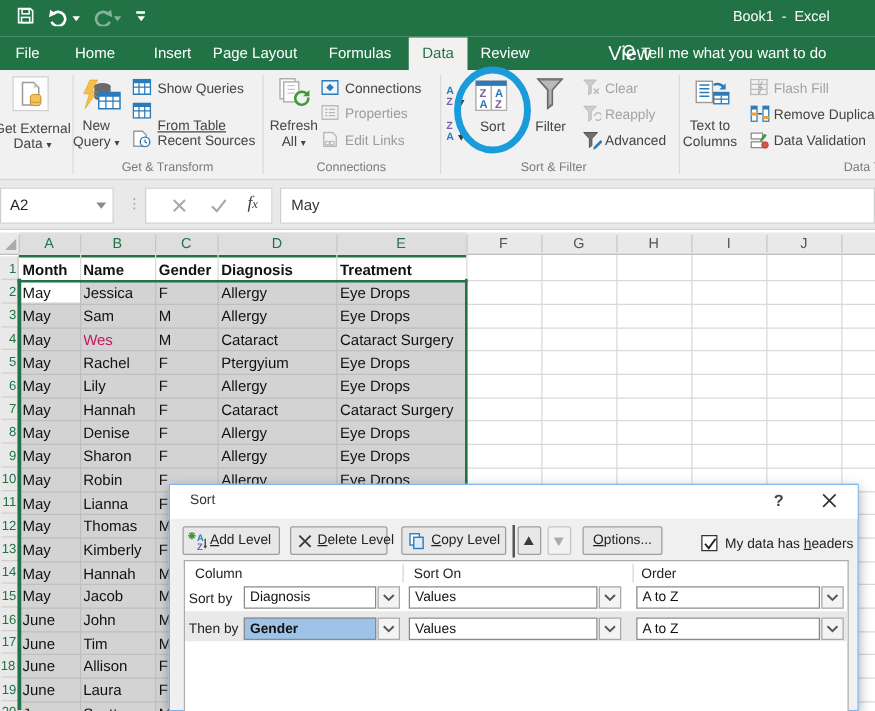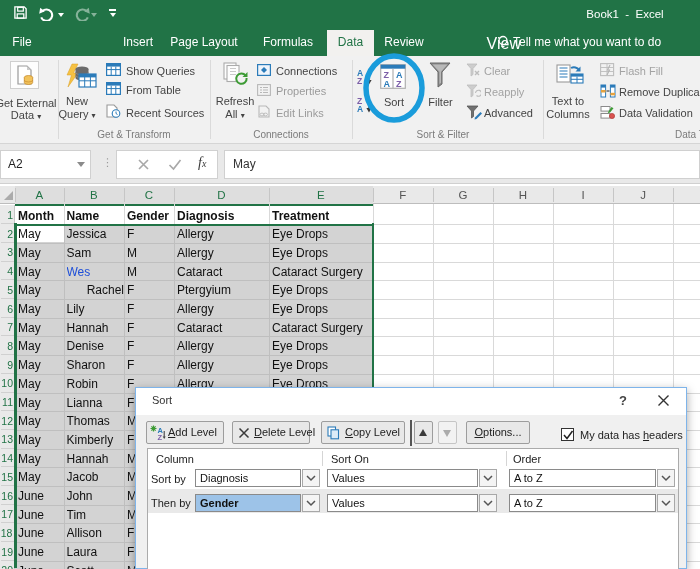--- a/index.html
+++ b/index.html
@@ -20,20 +20,21 @@
 <svg class="abs" style="left:73px;top:7px;opacity:.45" width="17" height="14" viewBox="0 0 17 14">
 <path d="M13.6 4.2 a5.7 5.7 0 1 0 1.2 6.2" fill="none" stroke="#fff" stroke-width="2.1"></path>
 <path d="M16.8 6.8 l-1 -6 -4.6 3.4 z" fill="#fff"></path>
 </svg>
 <div class="abs" style="left:91px;top:13px;opacity:.45;width:0;height:0;border-left:3.5px solid transparent;border-right:3.5px solid transparent;border-top:4px solid #fff;"></div>
 <div class="abs" style="left:109px;top:9px;width:7px;height:1.6px;background:#fff;"></div>
 <div class="abs" style="left:109.5px;top:13px;width:0;height:0;border-left:3.2px solid transparent;border-right:3.2px solid transparent;border-top:4px solid #fff;"></div>
 <div class="abs" style="left:545px;top:8px;width:160px;height:14px;color:#fff;font-size:11.5px;text-align:center;">Book1&nbsp; - &nbsp;Excel</div>
 <div class="abs" style="left:0;top:29px;width:700px;height:27px;background:#217346;"></div>
 <div class="abs" style="left:-38px;top:35px;width:120px;height:16px;color:#fff;font-size:12px;text-align:center;">File</div>
+<div class="abs" style="left:16px;top:35px;width:120px;height:16px;color:#fff;font-size:12px;text-align:center;">Home</div>
 <div class="abs" style="left:78px;top:35px;width:120px;height:16px;color:#fff;font-size:12px;text-align:center;">Insert</div>
 <div class="abs" style="left:144px;top:35px;width:120px;height:16px;color:#fff;font-size:12px;text-align:center;">Page Layout</div>
 <div class="abs" style="left:228px;top:35px;width:120px;height:16px;color:#fff;font-size:12px;text-align:center;">Formulas</div>
 <div class="abs" style="left:327px;top:30px;width:47px;height:26px;background:#f2f1ef;"></div>
 <div class="abs" style="left:327px;top:35px;width:47px;height:16px;color:#217346;font-size:12px;text-align:center;">Data</div>
 <div class="abs" style="left:344px;top:35px;width:120px;height:16px;color:#fff;font-size:12px;text-align:center;">Review</div>
 <div class="abs" style="left:401px;top:35px;width:120px;height:16px;color:#fff;font-size:16px;text-align:right;">View</div>
 <svg class="abs" style="left:497px;top:35px;" width="12" height="15" viewBox="0 0 12 15">
 <circle cx="6" cy="5.5" r="4" fill="none" stroke="#fff" stroke-width="1.3"></circle>
 <path d="M4.5 9.5 h3 M4.5 11.5 h3" stroke="#fff" stroke-width="1.2"></path>
@@ -73,21 +74,21 @@
 <rect x="0.6" y="0.6" width="13.8" height="11.8" fill="#fff" stroke="#2b7bb9" stroke-width="1.2"></rect>
 <rect x="0.6" y="0.6" width="13.8" height="3" fill="#2b7bb9"></rect>
 <path d="M0.6 6.6 h13.8 M5.2 3.6 v9 M9.8 3.6 v9" stroke="#2b7bb9" stroke-width="1"></path>
     </svg>
 <div class="abs" style="left:126px;top:65px;width:90px;height:12px;font-size:11px;color:#444;">Show Queries</div>
 <svg class="abs" style="left:106px;top:82px;" width="15" height="13" viewBox="0 0 15 13">
 <rect x="0.6" y="0.6" width="13.8" height="11.8" fill="#fff" stroke="#2b7bb9" stroke-width="1.2"></rect>
 <rect x="0.6" y="0.6" width="13.8" height="3" fill="#2b7bb9"></rect>
 <path d="M0.6 6.6 h13.8 M5.2 3.6 v9 M9.8 3.6 v9" stroke="#2b7bb9" stroke-width="1"></path>
     </svg>
-<div class="abs" style="left:126px;top:84px;width:90px;height:12px;font-size:11px;color:#444;">From Table</div>
+<div class="abs" style="left:126px;top:95px;width:90px;height:12px;font-size:11px;color:#444;text-decoration:underline;">From Table</div>
 <svg class="abs" style="left:106px;top:104px;" width="15" height="14" viewBox="0 0 15 14">
 <path d="M1 1 h7 l3 3 v9 h-10 z" fill="#fff" stroke="#9a9a9a" stroke-width="1.1"></path>
 <circle cx="10" cy="9.5" r="3.8" fill="#fff" stroke="#2b7bb9" stroke-width="1.1"></circle>
 <path d="M10 7.5 v2 l1.5 1" fill="none" stroke="#2b7bb9" stroke-width="1"></path>
 </svg>
 <div class="abs" style="left:126px;top:107px;width:110px;height:12px;font-size:11px;color:#444;">Recent Sources</div>
 <svg class="abs" style="left:221px;top:61px;" width="28" height="28" viewBox="0 0 28 28">
 <rect x="3" y="2" width="12" height="16" fill="#fdfdfd" stroke="#ababab" stroke-width="1.1"></rect>
 <rect x="6" y="4.5" width="12" height="16" fill="#fdfdfd" stroke="#ababab" stroke-width="1.1"></rect>
 <path d="M9 7.5 h6 M9 10.5 h6 M9 13.5 h6" stroke="#c9c9c9" stroke-width="1"></path>
@@ -340,26 +341,26 @@
 <div class="abs" style="left:66.5px;top:227.2px;width:57.5px;height:14px;font-size:12px;font-weight:normal;color:#111;white-space:nowrap;overflow:hidden;">Jessica</div>
 <div class="abs" style="left:127.0px;top:227.2px;width:47.0px;height:14px;font-size:12px;font-weight:normal;color:#111;white-space:nowrap;overflow:hidden;">F</div>
 <div class="abs" style="left:177.0px;top:227.2px;width:92.0px;height:14px;font-size:12px;font-weight:normal;color:#111;white-space:nowrap;overflow:hidden;">Allergy</div>
 <div class="abs" style="left:272.0px;top:227.2px;width:100.5px;height:14px;font-size:12px;font-weight:normal;color:#111;white-space:nowrap;overflow:hidden;">Eye Drops</div>
 <div class="abs" style="left:18.0px;top:245.9px;width:45.5px;height:14px;font-size:12px;font-weight:normal;color:#111;white-space:nowrap;overflow:hidden;">May</div>
 <div class="abs" style="left:66.5px;top:245.9px;width:57.5px;height:14px;font-size:12px;font-weight:normal;color:#111;white-space:nowrap;overflow:hidden;">Sam</div>
 <div class="abs" style="left:127.0px;top:245.9px;width:47.0px;height:14px;font-size:12px;font-weight:normal;color:#111;white-space:nowrap;overflow:hidden;">M</div>
 <div class="abs" style="left:177.0px;top:245.9px;width:92.0px;height:14px;font-size:12px;font-weight:normal;color:#111;white-space:nowrap;overflow:hidden;">Allergy</div>
 <div class="abs" style="left:272.0px;top:245.9px;width:100.5px;height:14px;font-size:12px;font-weight:normal;color:#111;white-space:nowrap;overflow:hidden;">Eye Drops</div>
 <div class="abs" style="left:18.0px;top:264.6px;width:45.5px;height:14px;font-size:12px;font-weight:normal;color:#111;white-space:nowrap;overflow:hidden;">May</div>
-<div class="abs" style="left:66.5px;top:264.6px;width:57.5px;height:14px;font-size:12px;font-weight:normal;color:#1d4ed8;white-space:nowrap;overflow:hidden;">Wes</div>
+<div class="abs" style="left:66.5px;top:264.6px;width:57.5px;height:14px;font-size:12px;font-weight:normal;color:#be185d;white-space:nowrap;overflow:hidden;">Wes</div>
 <div class="abs" style="left:127.0px;top:264.6px;width:47.0px;height:14px;font-size:12px;font-weight:normal;color:#111;white-space:nowrap;overflow:hidden;">M</div>
 <div class="abs" style="left:177.0px;top:264.6px;width:92.0px;height:14px;font-size:12px;font-weight:normal;color:#111;white-space:nowrap;overflow:hidden;">Cataract</div>
 <div class="abs" style="left:272.0px;top:264.6px;width:100.5px;height:14px;font-size:12px;font-weight:normal;color:#111;white-space:nowrap;overflow:hidden;">Cataract Surgery</div>
 <div class="abs" style="left:18.0px;top:283.3px;width:45.5px;height:14px;font-size:12px;font-weight:normal;color:#111;white-space:nowrap;overflow:hidden;">May</div>
-<div class="abs" style="left:66.5px;top:283.3px;width:57.5px;height:14px;font-size:12px;font-weight:normal;color:#111;white-space:nowrap;overflow:hidden;text-align:right;">Rachel</div>
+<div class="abs" style="left:66.5px;top:283.3px;width:57.5px;height:14px;font-size:12px;font-weight:normal;color:#111;white-space:nowrap;overflow:hidden;">Rachel</div>
 <div class="abs" style="left:127.0px;top:283.3px;width:47.0px;height:14px;font-size:12px;font-weight:normal;color:#111;white-space:nowrap;overflow:hidden;">F</div>
 <div class="abs" style="left:177.0px;top:283.3px;width:92.0px;height:14px;font-size:12px;font-weight:normal;color:#111;white-space:nowrap;overflow:hidden;">Ptergyium</div>
 <div class="abs" style="left:272.0px;top:283.3px;width:100.5px;height:14px;font-size:12px;font-weight:normal;color:#111;white-space:nowrap;overflow:hidden;">Eye Drops</div>
 <div class="abs" style="left:18.0px;top:302.0px;width:45.5px;height:14px;font-size:12px;font-weight:normal;color:#111;white-space:nowrap;overflow:hidden;">May</div>
 <div class="abs" style="left:66.5px;top:302.0px;width:57.5px;height:14px;font-size:12px;font-weight:normal;color:#111;white-space:nowrap;overflow:hidden;">Lily</div>
 <div class="abs" style="left:127.0px;top:302.0px;width:47.0px;height:14px;font-size:12px;font-weight:normal;color:#111;white-space:nowrap;overflow:hidden;">F</div>
 <div class="abs" style="left:177.0px;top:302.0px;width:92.0px;height:14px;font-size:12px;font-weight:normal;color:#111;white-space:nowrap;overflow:hidden;">Allergy</div>
 <div class="abs" style="left:272.0px;top:302.0px;width:100.5px;height:14px;font-size:12px;font-weight:normal;color:#111;white-space:nowrap;overflow:hidden;">Eye Drops</div>
 <div class="abs" style="left:18.0px;top:320.7px;width:45.5px;height:14px;font-size:12px;font-weight:normal;color:#111;white-space:nowrap;overflow:hidden;">May</div>
 <div class="abs" style="left:66.5px;top:320.7px;width:57.5px;height:14px;font-size:12px;font-weight:normal;color:#111;white-space:nowrap;overflow:hidden;">Hannah</div>

